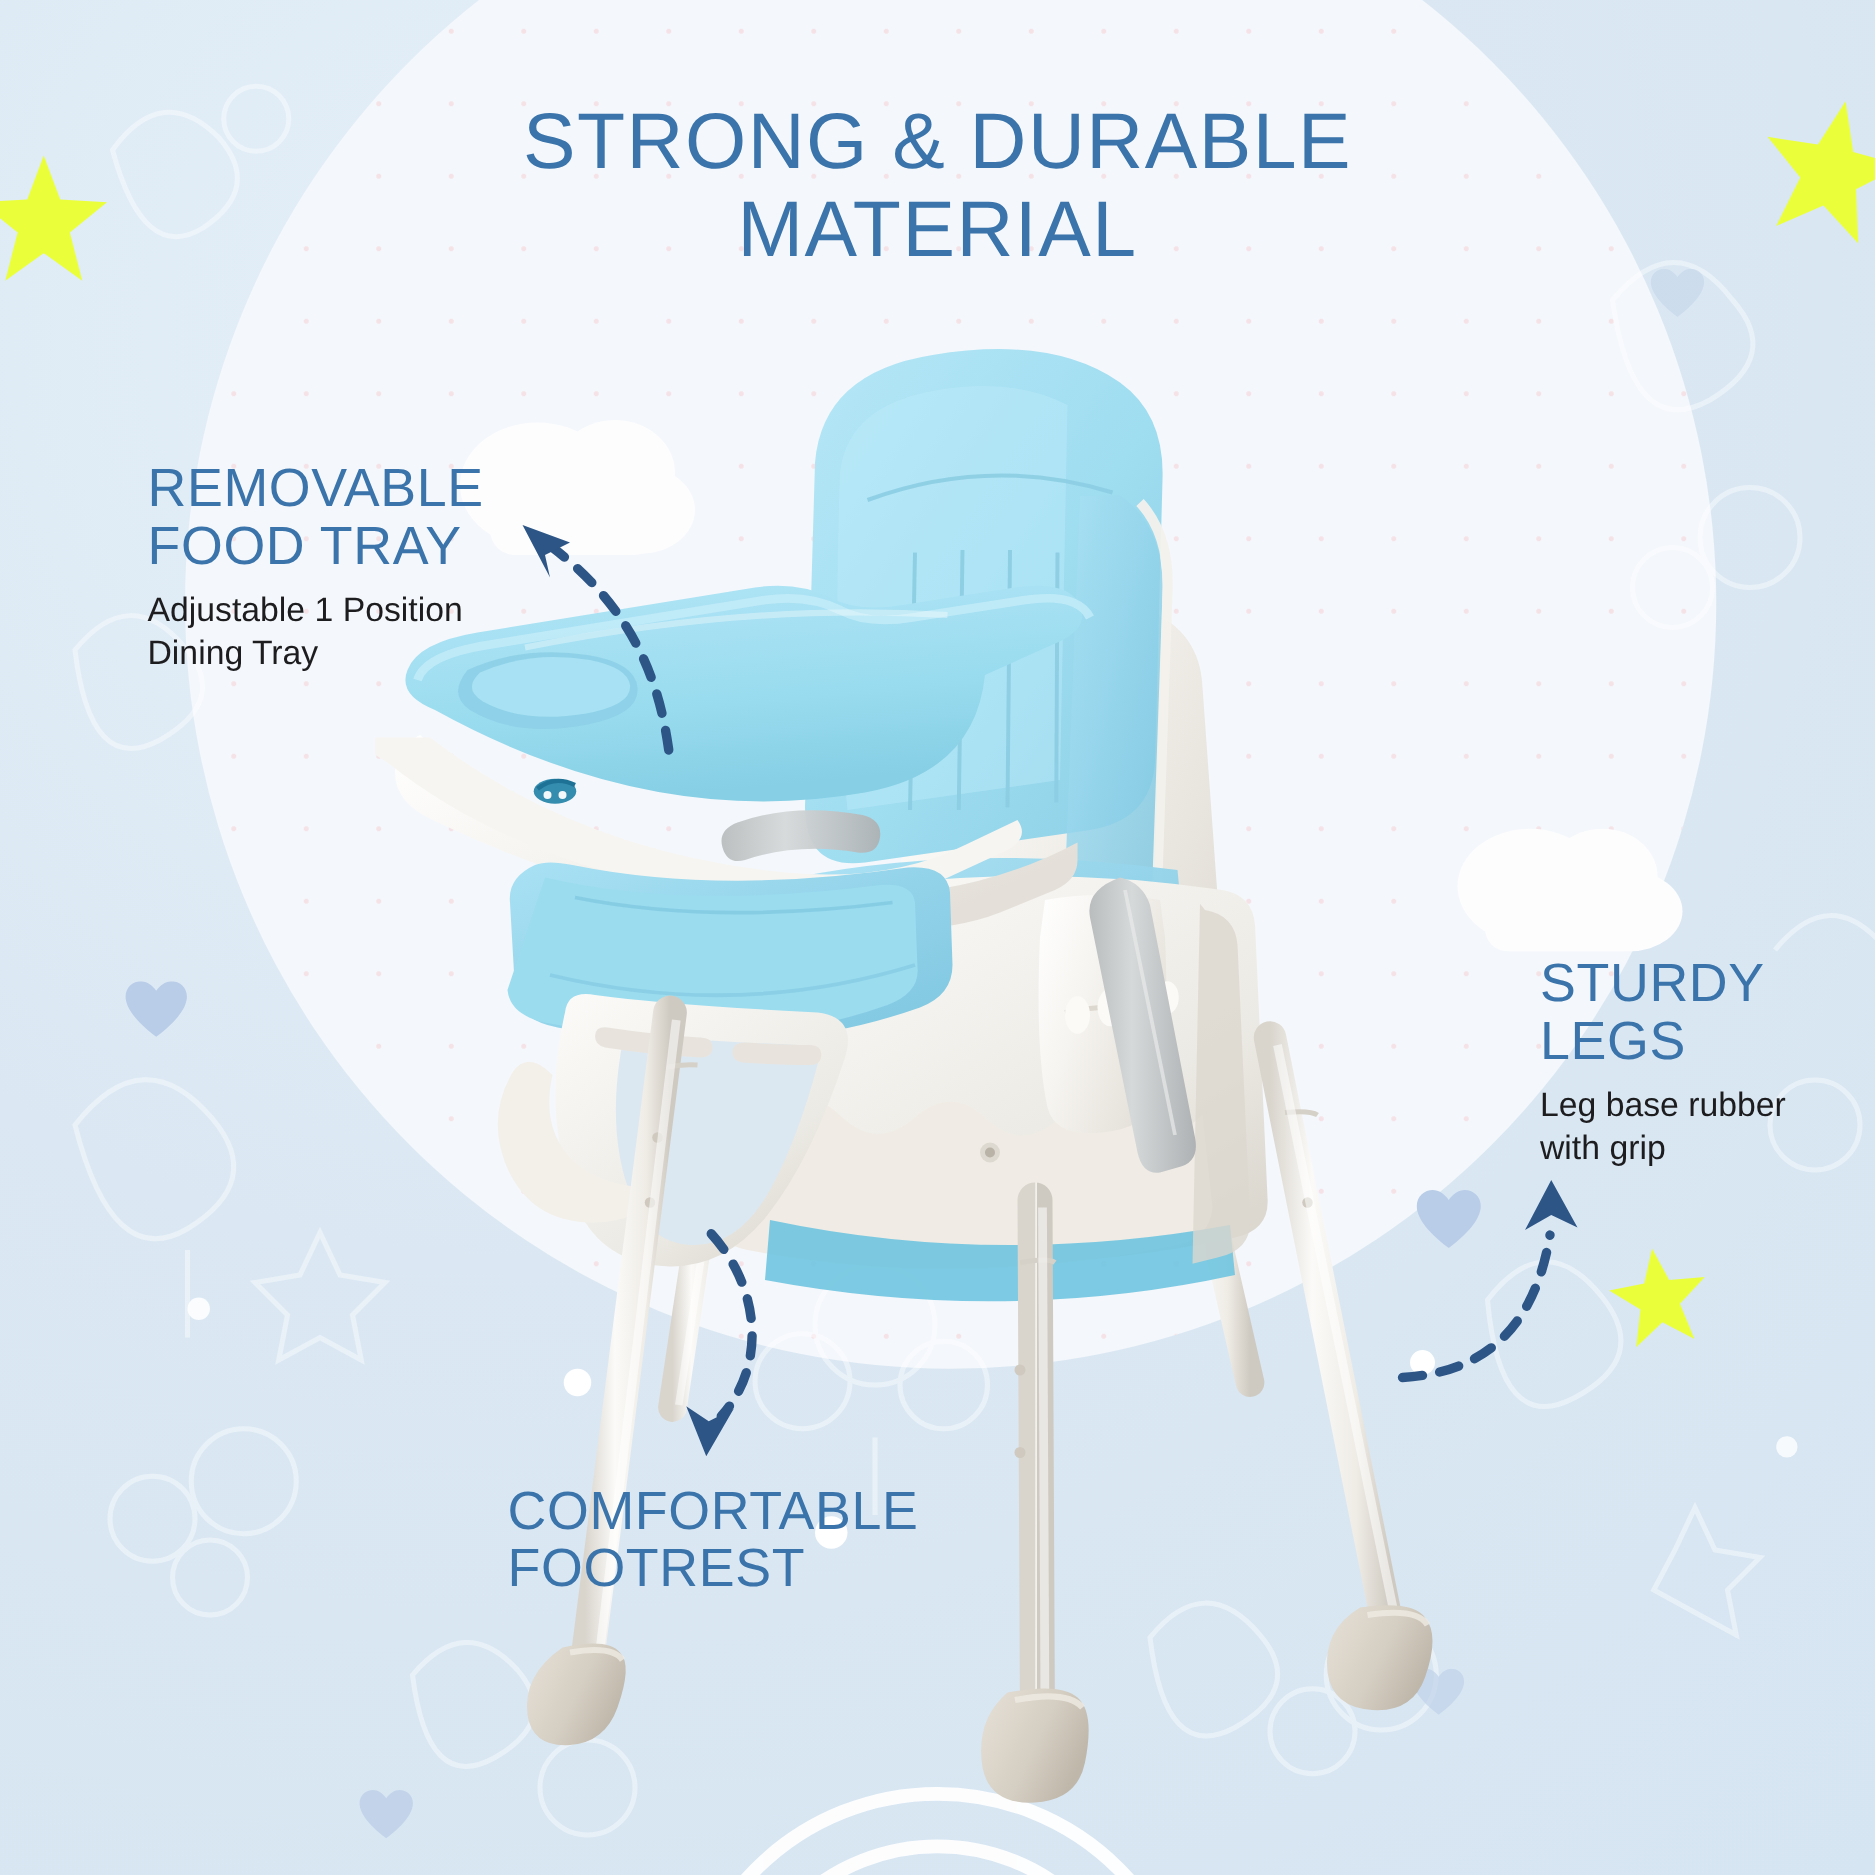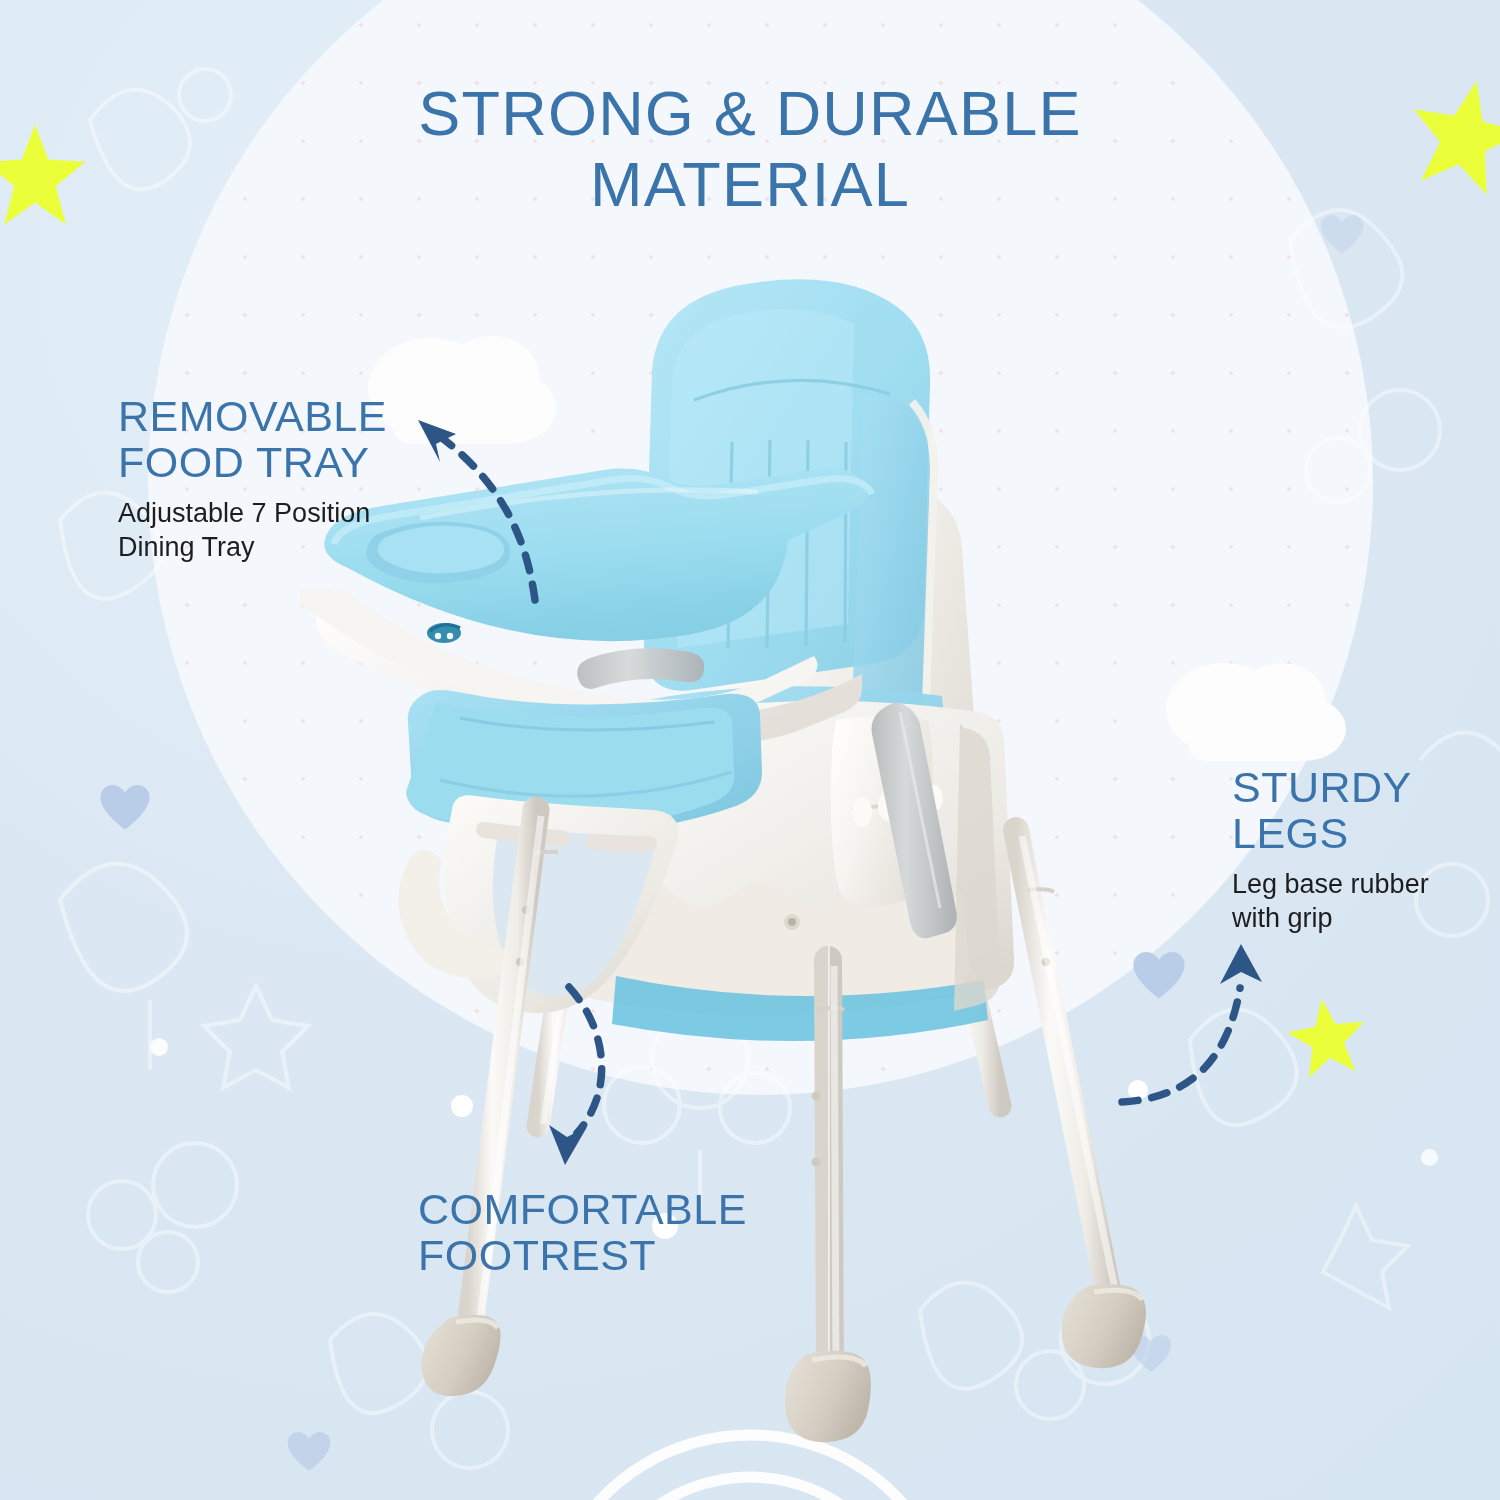--- a/index.html
+++ b/index.html
@@ -445,32 +445,32 @@
   <svg class="arrow-svg" style="left:505px;top:975px;width:170px;height:200px;" viewBox="0 0 170 200">
     <path d="M64 12 C104 56 108 118 72 158" stroke="#2d5687" stroke-width="7.5" stroke-linecap="round" stroke-dasharray="16 14" fill="none"></path>
     <path d="M60 190 L44 150 L62 162 L82 152 Z" fill="#2d5687"></path>
   </svg>
 
   <div id="title-block">
     <h1 class="t">STRONG &amp; DURABLE
 MATERIAL</h1>
   </div>
 
-  <div class="callout" style="left:118px;top:368px;width:330px;margin-top:25px;">
+  <div class="callout" style="left:118px;top:368px;width:330px;">
     <div class="head">REMOVABLE
 FOOD TRAY</div>
-    <div class="sub">Adjustable 7 Position
+    <div class="sub">Adjustable 1 Position
 Dining Tray</div>
   </div>
 
   <div class="callout right-align" style="left:1232px;top:752px;width:300px;margin-top:12px;">
     <div class="head">STURDY
 LEGS</div>
     <div class="sub">Leg base rubber
 with grip</div>
   </div>
 
-  <div class="callout" style="left:418px;top:1186px;width:400px;">
+  <div class="callout" style="left:406px;top:1186px;width:400px;">
     <div class="head">COMFORTABLE
 FOOTREST</div>
   </div>
 
 </div>
 
 </body></html>

